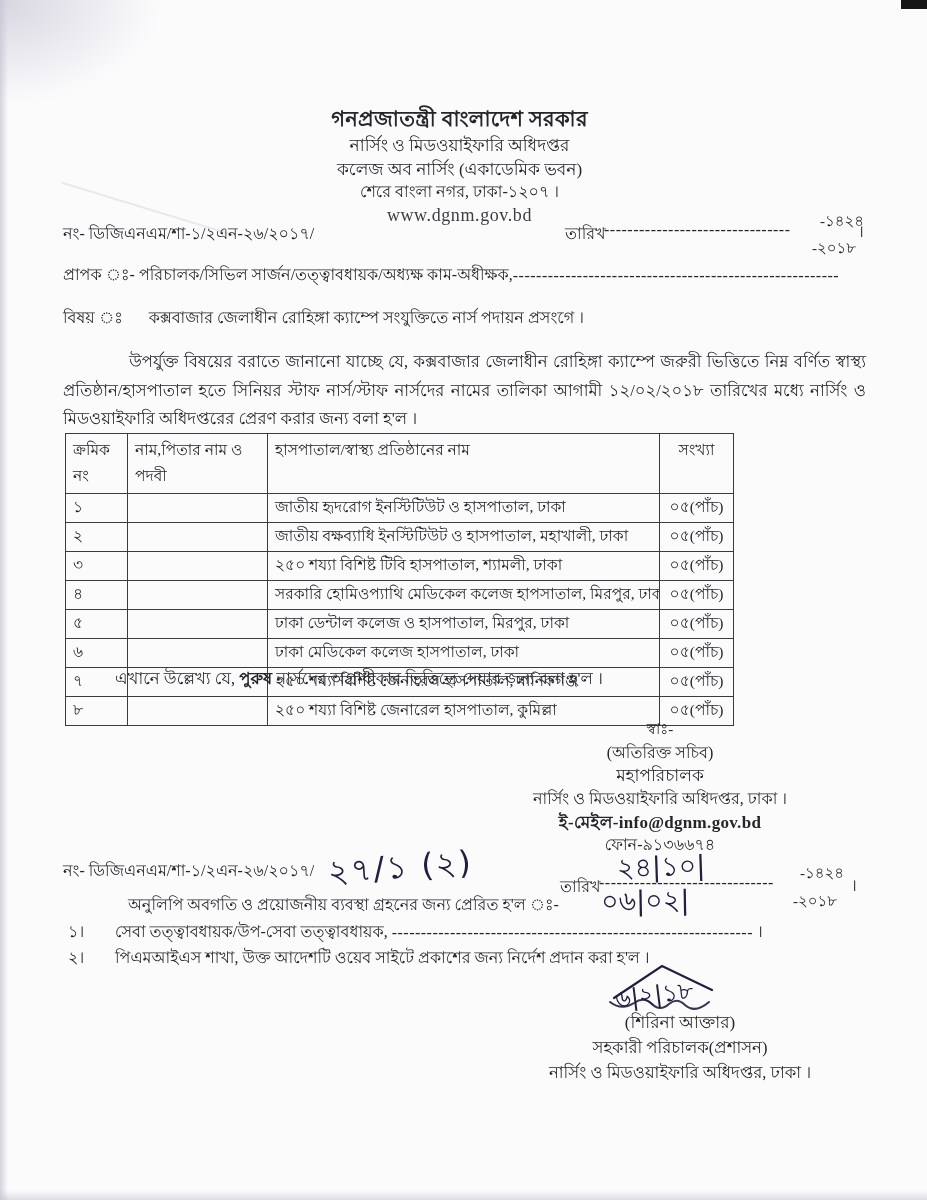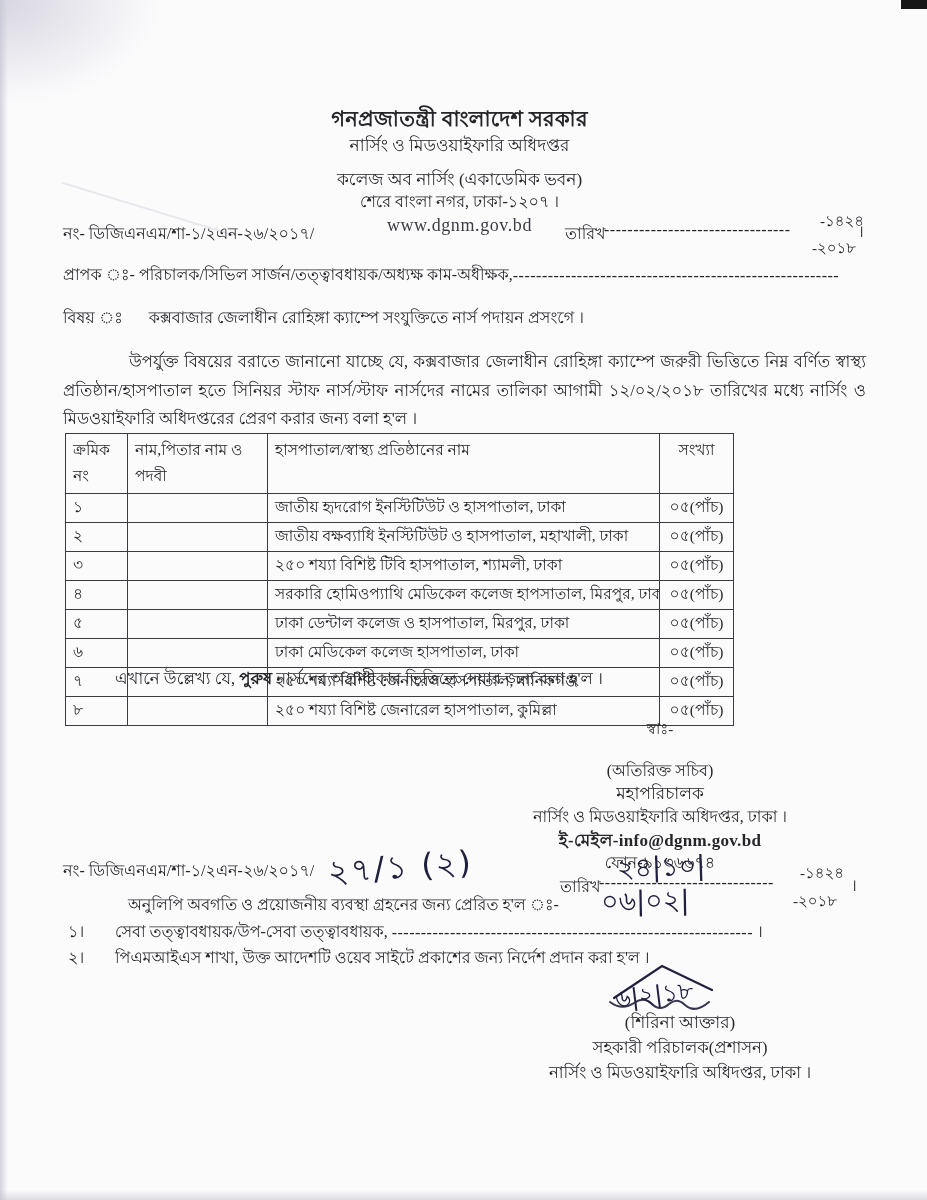--- a/index.html
+++ b/index.html
@@ -17,21 +17,21 @@
   .edge-bottom{position:absolute;left:0;right:0;bottom:0;height:10px;
     background:linear-gradient(to top,rgba(190,190,200,.5),transparent);}
   .mark-tr{position:absolute;top:0;left:901px;width:26px;height:9px;background:#161616;}
   .crease{position:absolute;top:208px;left:58px;width:180px;height:2px;
     background:rgba(120,120,150,.14);transform:rotate(17deg);}
 
   
   .hdr{position:absolute;top:106px;left:0;right:8px;text-align:center;line-height:1.25;}
   .hdr .l1{font-size:21px;font-weight:bold;letter-spacing:.3px;}
   .hdr .l2{font-size:17px;margin-top:3px;}
-  .hdr .l3{font-size:17px;margin-top:12px;}
+  .hdr .l3{font-size:17px;margin-top:2px;}
   .hdr .l4{font-size:16px;margin-top:2px;}
   .hdr .l5{font-size:18px;margin-top:2px;letter-spacing:.6px;color:#3c3c44;}
 
   .abs{position:absolute;white-space:nowrap;}
   .fs15{font-size:15px;} .fs16{font-size:16px;}
 
   .dashes{letter-spacing:.5px;overflow:hidden;display:inline-block;vertical-align:middle;}
 
   
   .para{position:absolute;top:348px;left:63px;width:803px;
@@ -47,21 +47,21 @@
   .w-sl{width:62px;} .w-name{width:140px;} .w-hosp{width:392px;} .w-count{width:74px;}
   td.c-sl{padding-left:13px;}
 
   .note{position:absolute;top:666px;left:115px;font-size:16.5px;}
   .note b{font-weight:bold;}
 
   
   .sig1{position:absolute;top:720px;left:445px;width:430px;text-align:center;line-height:1.3;}
   .sig1 .s-label{font-size:15px;}
   .sig1 .s-name{font-size:19px;margin-top:3px;}
-  .sig1 .s-t1{font-size:16px;margin-top:21px;}
+  .sig1 .s-t1{font-size:16px;margin-top:3px;}
   .sig1 .s-t2{font-size:17px;margin-top:2px;}
   .sig1 .s-t3{font-size:16px;margin-top:2px;}
   .sig1 .s-email{font-size:17px;margin-top:2px;font-weight:bold;letter-spacing:.3px;}
   .sig1 .s-phone{font-size:16px;margin-top:1px;}
 
   .hand{font-family:"DejaVu Sans",sans-serif;color:#20203e;font-weight:500;}
 
   
   .copy-row{position:absolute;left:68px;font-size:16px;display:flex;}
   .copy-no{width:47px;flex:none;}

